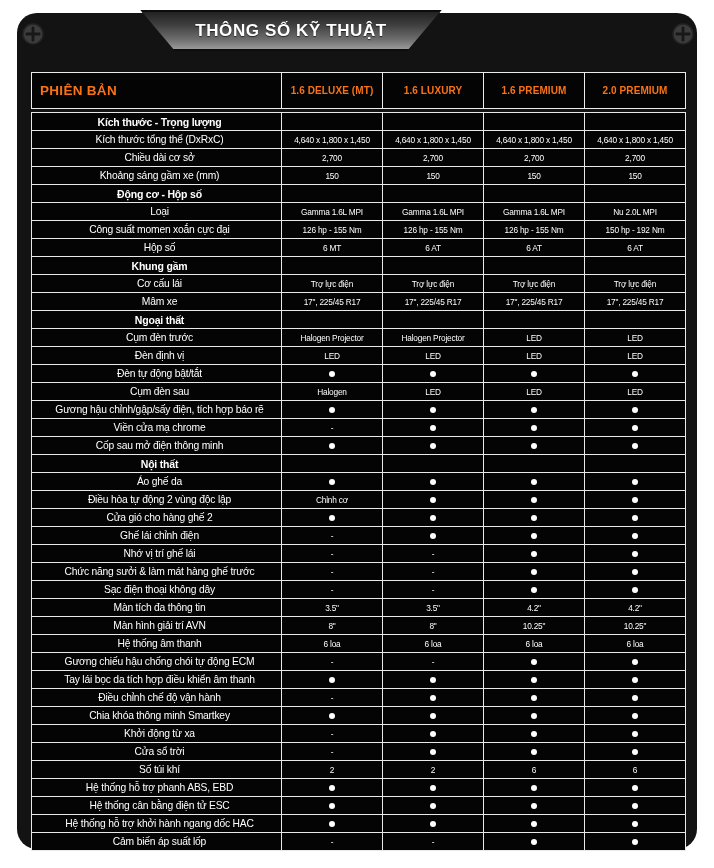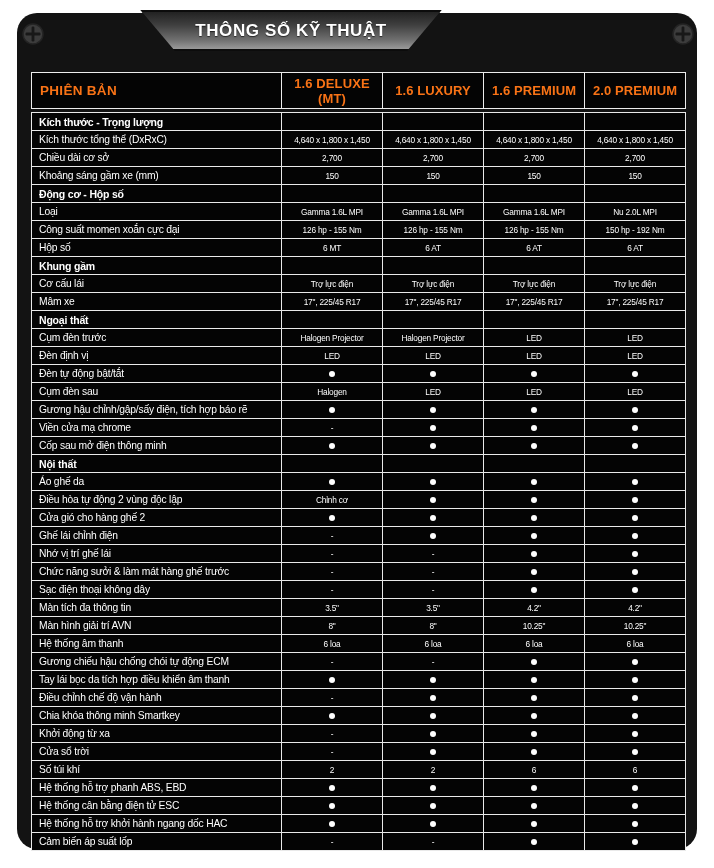--- a/index.html
+++ b/index.html
@@ -26,26 +26,26 @@
           text-shadow:0 1px 1px rgba(0,0,0,.6);}
 
   .table-wrap{position:absolute;left:31px;top:72px;width:654px;}
   table{border-collapse:collapse;table-layout:fixed;width:654px;}
   col.c-label{width:250px;}
   col.c-val{width:101px;}
 
   .hdr-table th{border:1.5px solid #ececec;background:#040404;color:#f97316;height:33px;
                 vertical-align:middle;}
   th.hlbl{text-align:left;padding-left:8px;font-size:13.5px;font-weight:bold;letter-spacing:.3px;}
-  th.hcol{text-align:center;font-size:13px;font-weight:bold;letter-spacing:.1px;}
+  th.hcol{text-align:center;font-size:10px;font-weight:bold;letter-spacing:.1px;}
 
   .body-table{margin-top:3px;}
   .body-table td{border:1px solid #e9e9e9;background:#040404;color:#ffffff;height:15px;
                  vertical-align:middle;overflow:hidden;white-space:nowrap;}
-  td.lbl{text-align:left;padding-left:7px;font-size:10.3px;letter-spacing:-0.2px;margin-top:48px;}
+  td.lbl{text-align:center;padding-left:7px;font-size:10.3px;letter-spacing:-0.2px;margin-top:48px;}
   td.lbl.sec{font-weight:bold;font-size:10.5px;}
   td.val{text-align:center;font-size:8.3px;letter-spacing:-0.2px;}
   .dot{display:inline-block;width:6px;height:6px;border-radius:50%;background:#ffffff;
        vertical-align:middle;}
 </style>
 </head>
 <body>
 
 <div class="stage">
   <div class="panel"></div>

